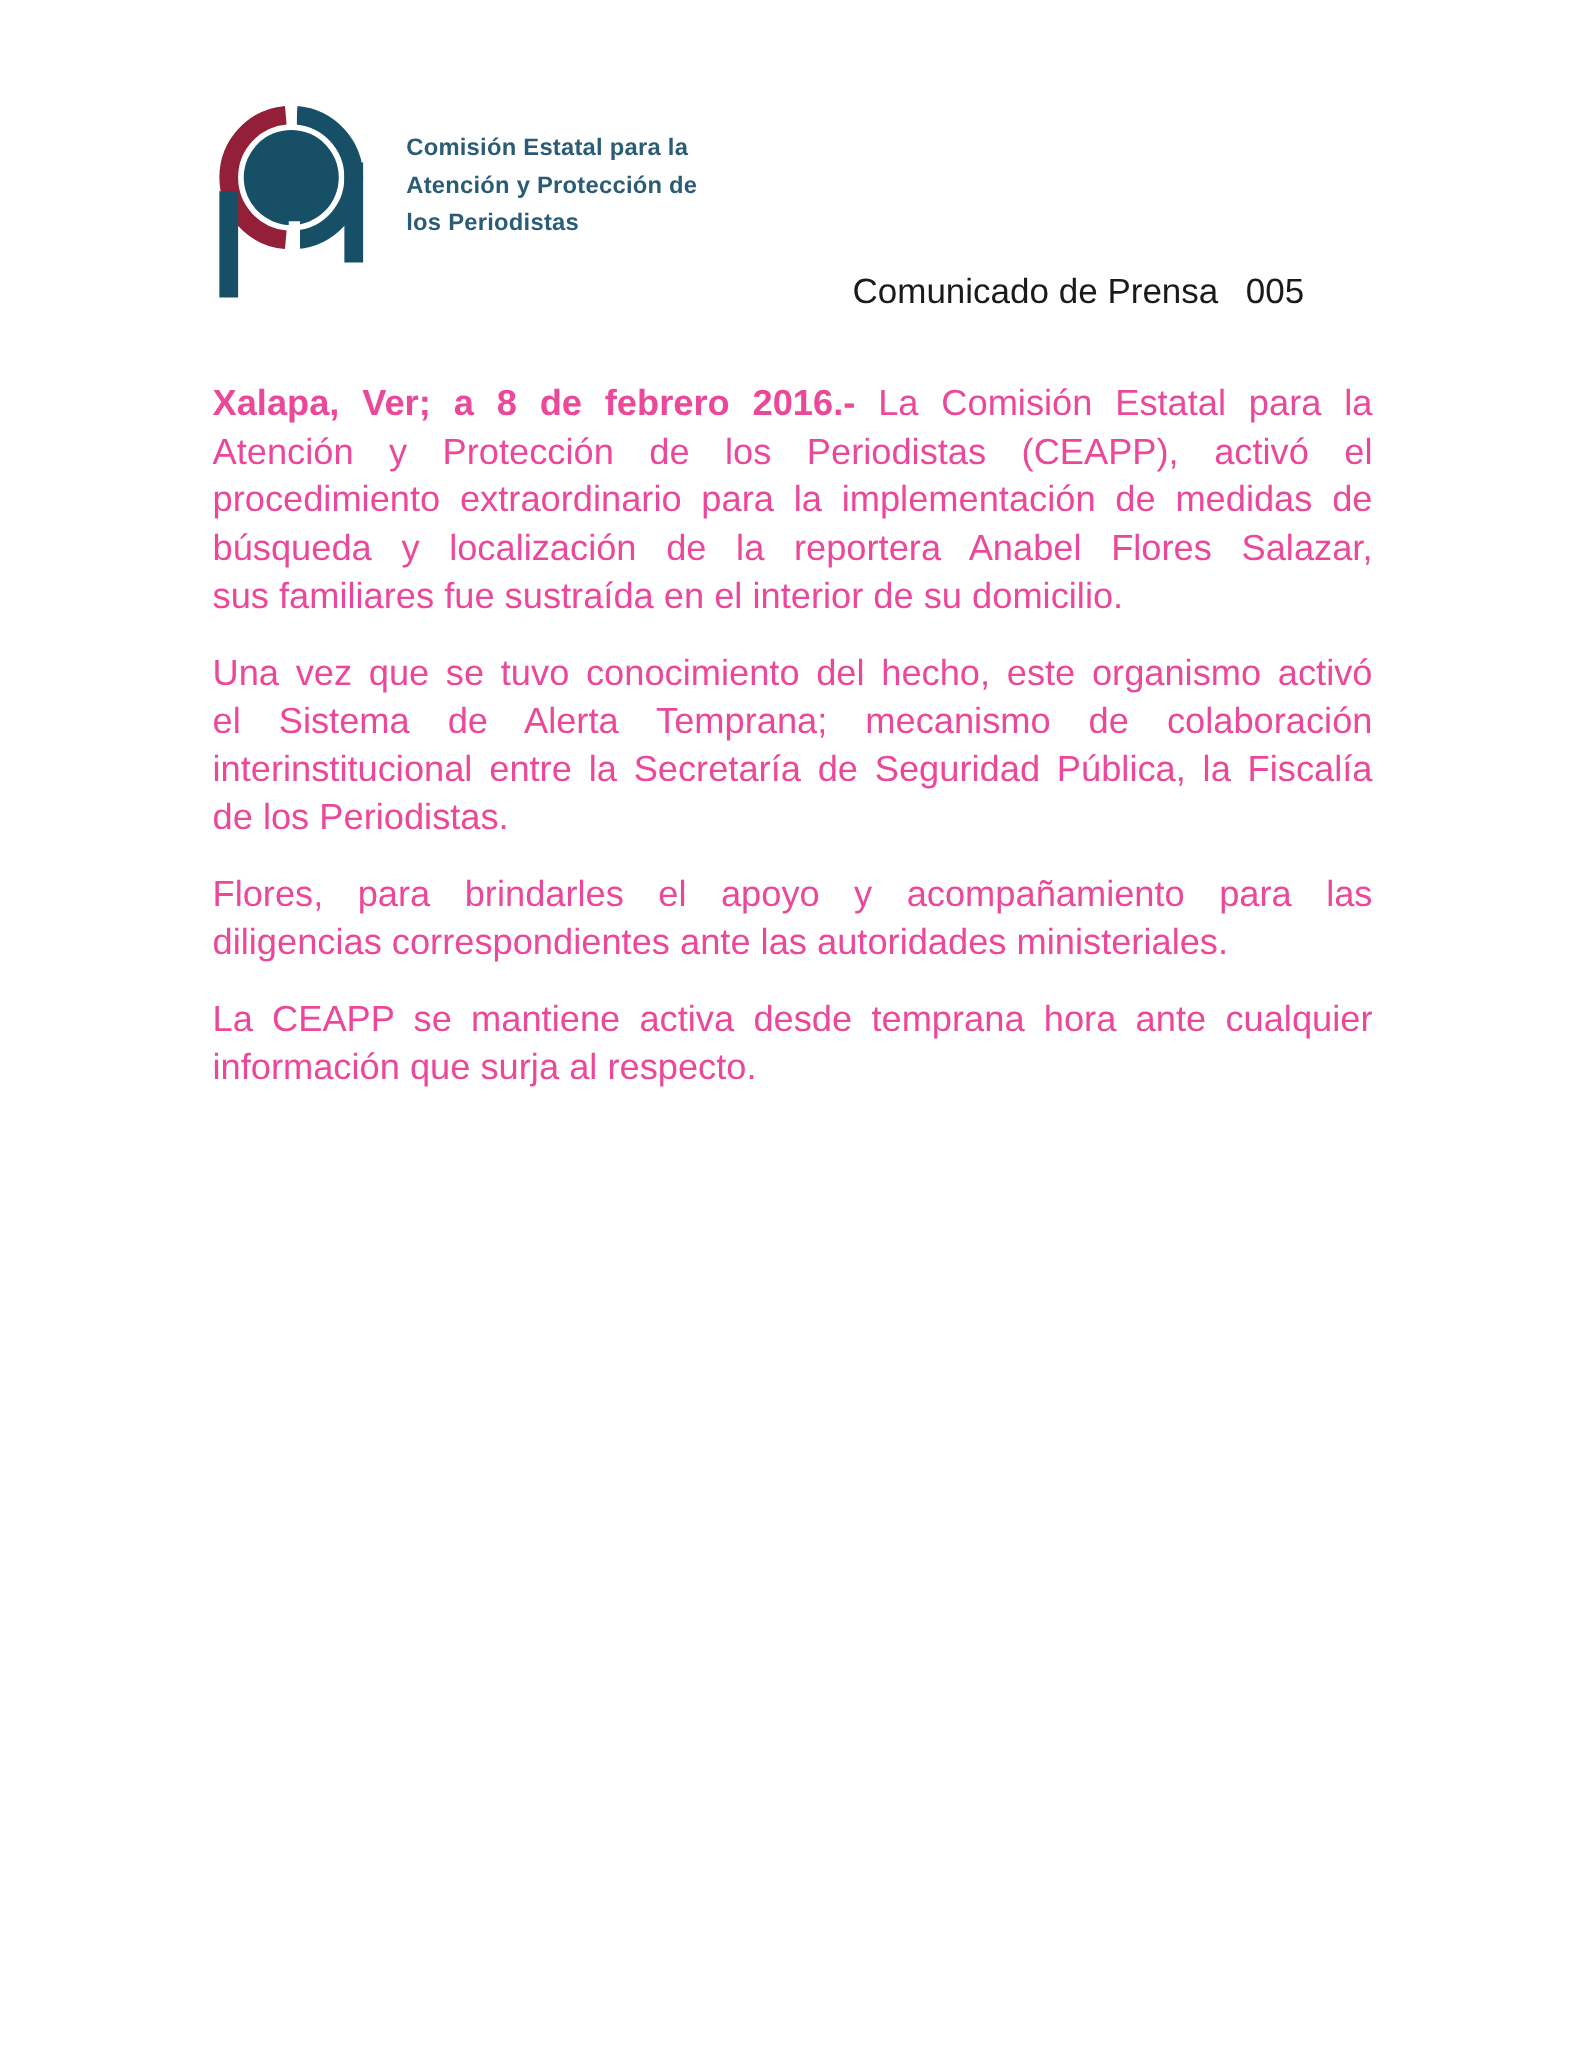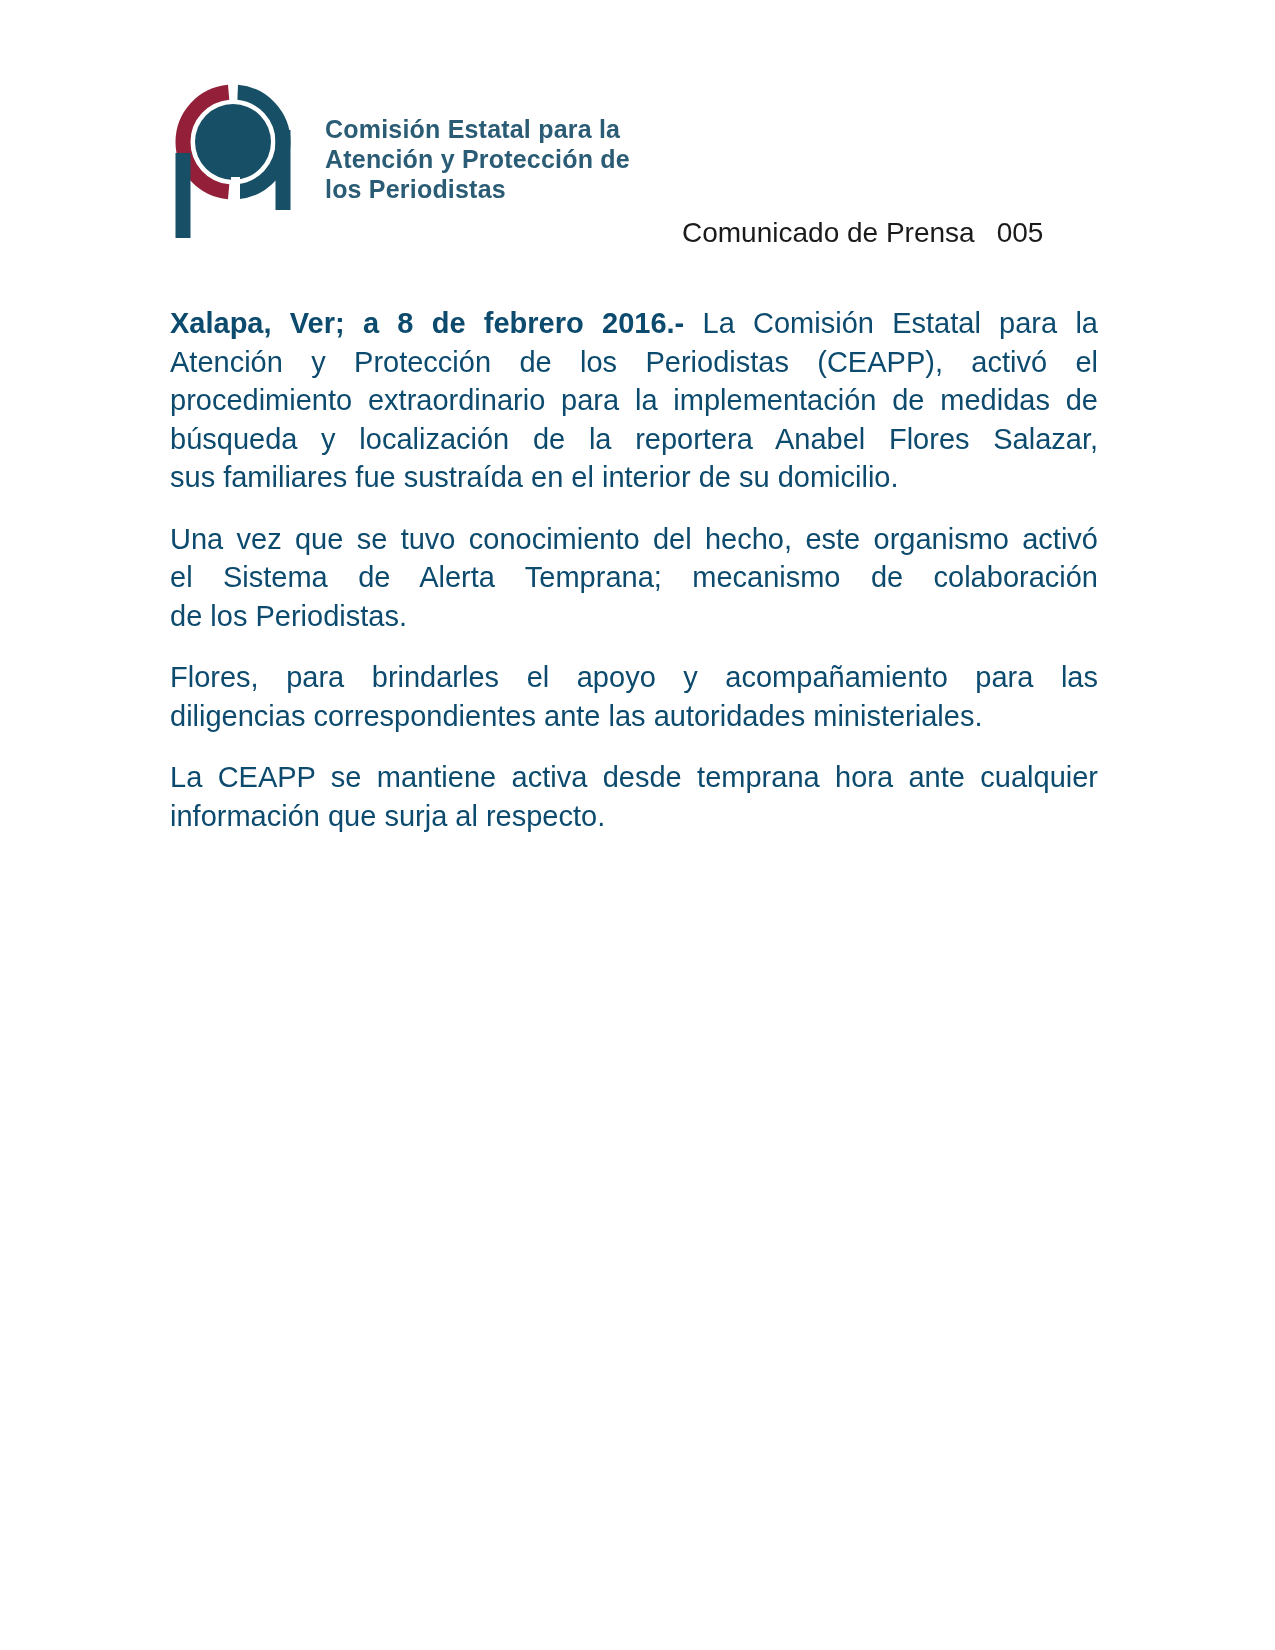--- a/index.html
+++ b/index.html
@@ -20,23 +20,23 @@
     position: absolute;
     left: 168px;
     top: 70px;
     width: 132px;
     height: 172px;
   }
 
   .logo-text {
     position: absolute;
     left: 325px;
-    top: 114px;
+    top: 104px;
     font-weight: 700;
-    font-size: 25px;
+    font-size: 19px;
     line-height: 30px;
     letter-spacing: 0.2px;
   }
 
   .doc-line {
     position: absolute;
     left: 682px;
     top: 219px;
     font-size: 28px;
     line-height: 28px;
@@ -46,21 +46,21 @@
   .doc-line .doc-number { margin-left: 22px; }
 
   
   .doc-body {
     position: absolute;
     left: 170px;
     top: 304px;
     width: 928px;
     font-size: 29px;
     line-height: 38.5px;
-    color: #0c4a6e;
+    color: #ec4899;
   }
 
   .paragraph { margin-bottom: 23px; }
 
   .line {
     text-align: justify;
     text-align-last: justify;
     white-space: normal;
   }
   .line.last {
@@ -103,20 +103,21 @@
       <div class="paragraph">
         <div class="line"><span class="seg-bold">Xalapa, Ver; a 8 de febrero 2016.-</span><span> La Comisión Estatal para la</span></div>
         <div class="line"><span>Atención y Protección de los Periodistas (CEAPP), activó el</span></div>
         <div class="line"><span>procedimiento extraordinario para la implementación de medidas de</span></div>
         <div class="line"><span>búsqueda y localización de la reportera Anabel Flores Salazar,</span></div>
         <div class="line last"><span>sus familiares fue sustraída en el interior de su domicilio.</span></div>
       </div>
       <div class="paragraph">
         <div class="line"><span>Una vez que se tuvo conocimiento del hecho, este organismo activó</span></div>
         <div class="line"><span>el Sistema de Alerta Temprana; mecanismo de colaboración</span></div>
+        <div class="line"><span>interinstitucional entre la Secretaría de Seguridad Pública, la Fiscalía</span></div>
         <div class="line last"><span>de los Periodistas.</span></div>
       </div>
       <div class="paragraph">
         <div class="line"><span>Flores, para brindarles el apoyo y acompañamiento para las</span></div>
         <div class="line last"><span>diligencias correspondientes ante las autoridades ministeriales.</span></div>
       </div>
       <div class="paragraph">
         <div class="line"><span>La CEAPP se mantiene activa desde temprana hora ante cualquier</span></div>
         <div class="line last"><span>información que surja al respecto.</span></div>
       </div>

